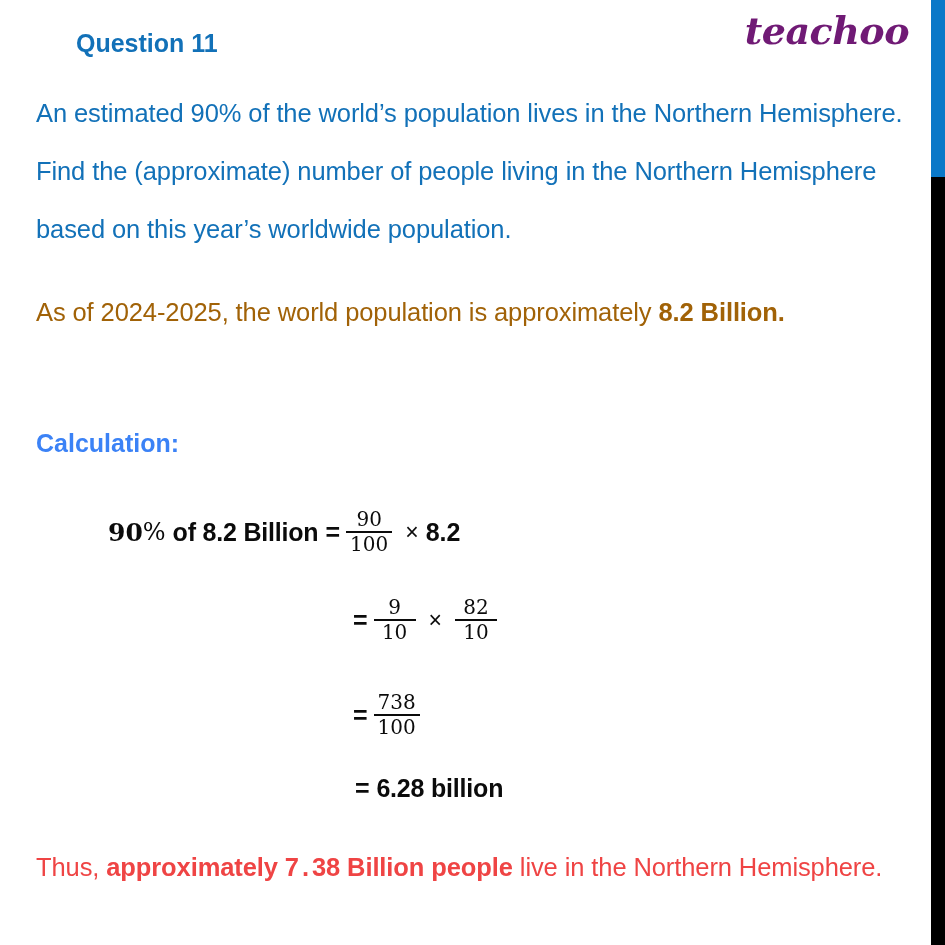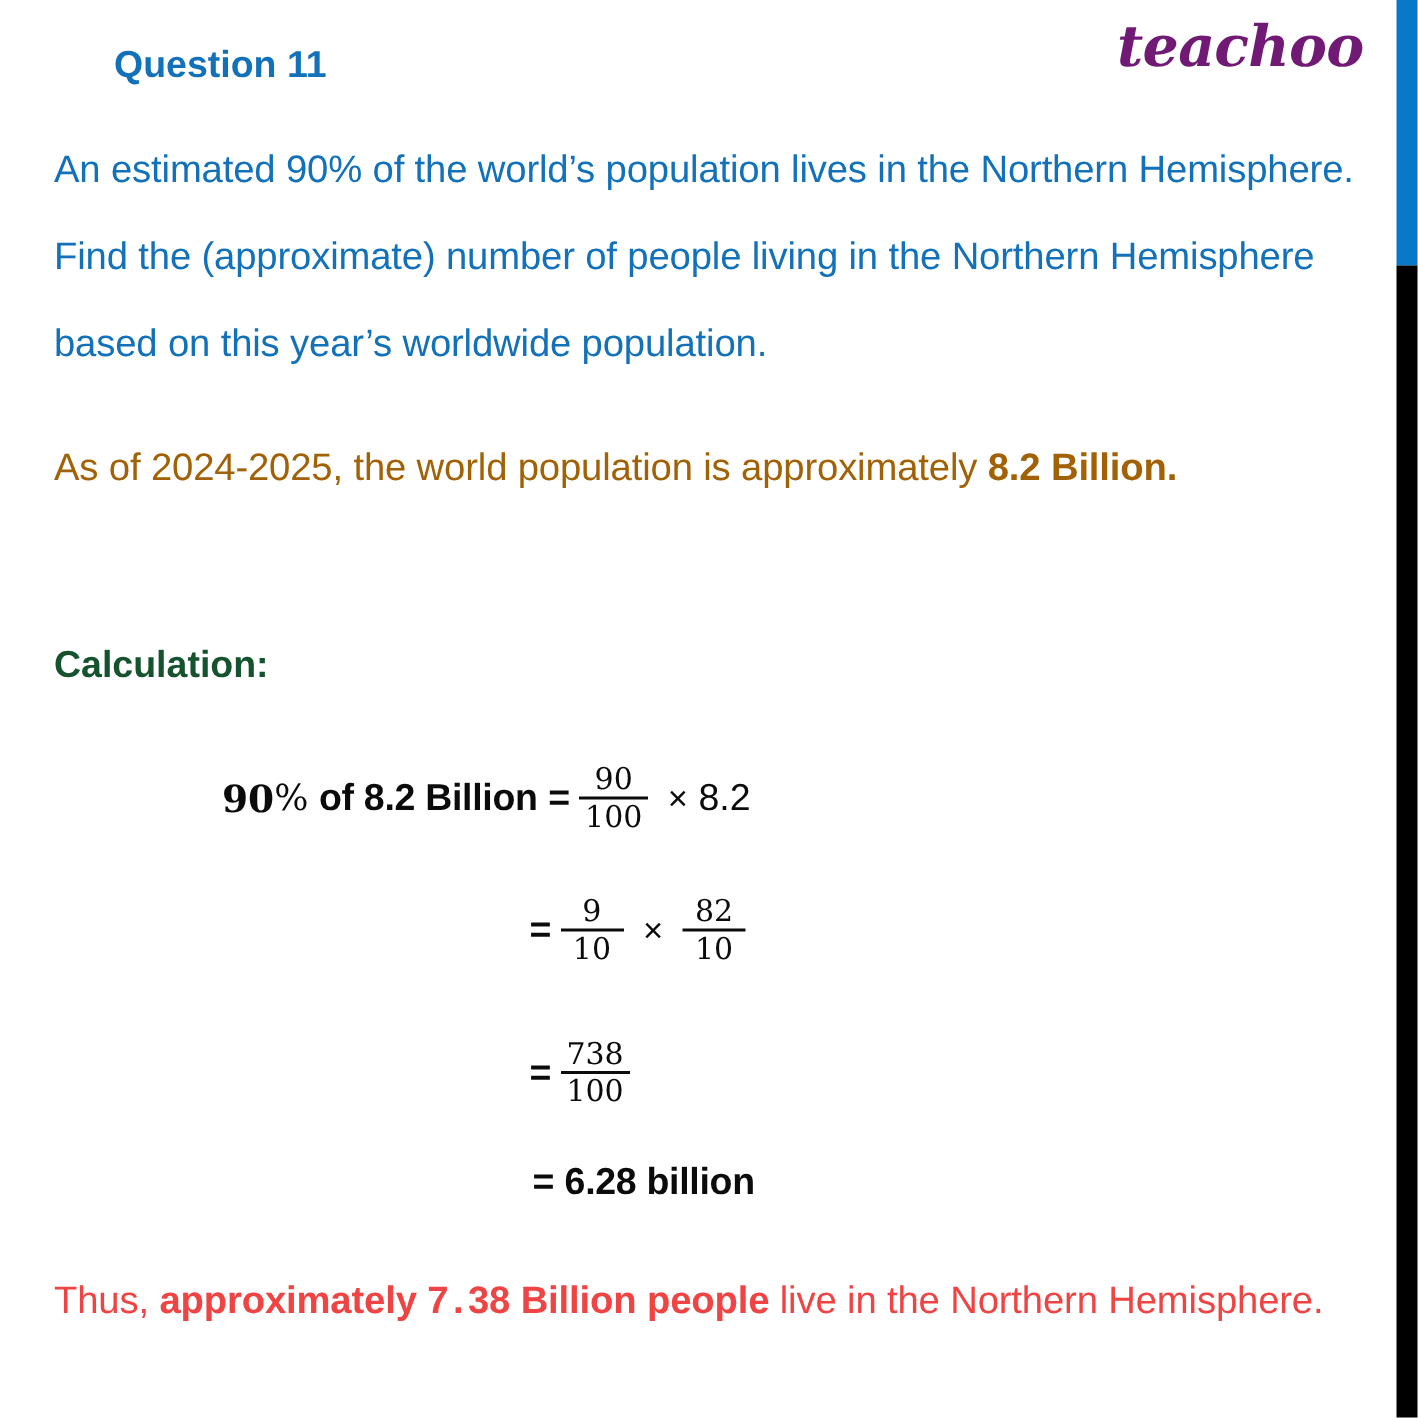--- a/index.html
+++ b/index.html
@@ -92,33 +92,33 @@
     letter-spacing: -0.1px;
   }
   .fact-line b { font-weight: bold; }
 
   .calc-heading {
     position: absolute;
     top: 430px;
     left: 36px;
     font-size: 25px;
     font-weight: bold;
-    color: #14532d;
+    color: #3b82f6;
     line-height: 1.1;
   }
 
   
   .math-line {
     position: absolute;
     display: flex;
     align-items: center;
     color: #0b0b0b;
     white-space: nowrap;
   }
-  #calc-line-1 { top: 509px; left: 108px; margin-left: 40px; }
+  #calc-line-1 { top: 509px; left: 108px; }
   #calc-line-2 { top: 597px; left: 353px; }
   #calc-line-3 { top: 692px; left: 353px; }
   #calc-line-4 { top: 774px; left: 355px; }
 
   .m-bold-serif {
     font-family: "DejaVu Serif", serif;
     font-weight: bold;
     font-size: 25px;
   }
   .m-serif-pct {
@@ -127,21 +127,21 @@
     font-size: 24px;
   }
   .m-bold-sans {
     font-family: "Liberation Sans", sans-serif;
     font-weight: bold;
     font-size: 25px;
     letter-spacing: -0.2px;
   }
   .m-sans {
     font-family: "Liberation Sans", sans-serif;
-    font-weight: normal;
+    font-weight: bold;
     font-size: 25px;
   }
   .m-eq {
     font-family: "Liberation Sans", sans-serif;
     font-weight: bold;
     font-size: 25px;
   }
   .m-times {
     font-family: "Liberation Sans", sans-serif;
     font-weight: normal;

